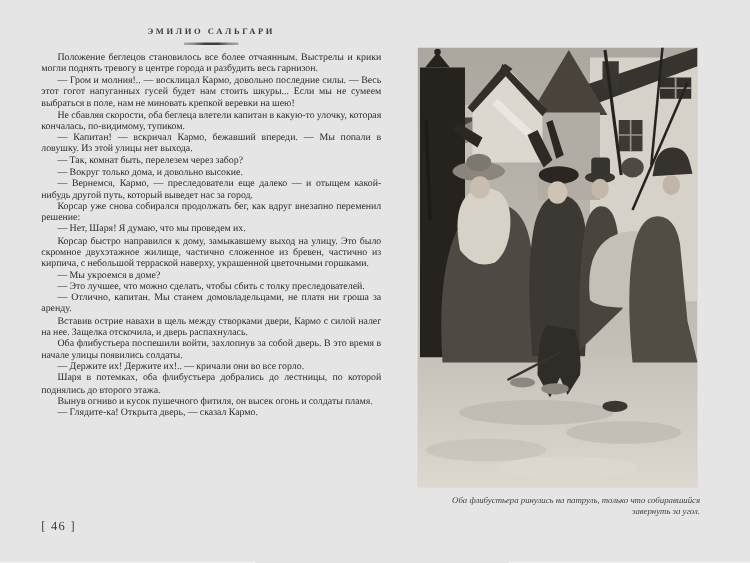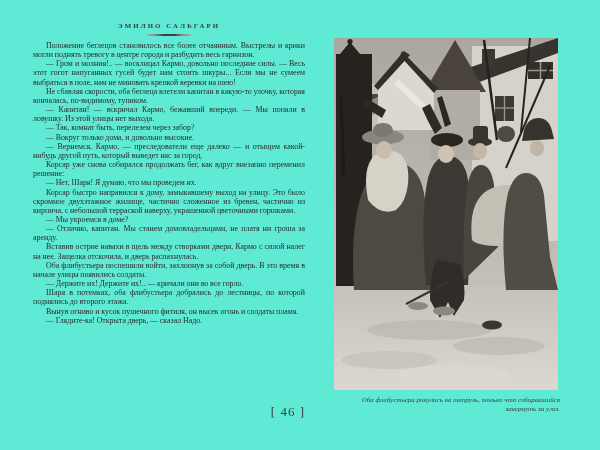--- a/index.html
+++ b/index.html
@@ -1,17 +1,17 @@
 <!DOCTYPE html>
 <html><head>
 <meta charset="utf-8">
 <style>
   html,body{margin:0;padding:0;background:#ffffff;}
   .screenshot{
-    position:relative;width:600px;height:450px;background:#5eead4;
+    position:relative;width:600px;height:450px;background:#e5e5e5;
     overflow:hidden;font-family:"Liberation Serif",serif;color:#2b2b2b;
   }
   
   .running-head{
     position:absolute;left:33px;top:22px;width:272px;
     text-align:center;font-size:6.8px;font-weight:bold;
     letter-spacing:2.1px;color:#3a3a3a;white-space:nowrap;
   }
   .head-rule{
     position:absolute;left:147px;top:34px;width:44px;height:2px;
@@ -20,22 +20,22 @@
   }
   .text-block{
     position:absolute;left:33px;top:41px;width:272px;
   }
   .para{
     margin:0;text-indent:13px;text-align:justify;
     font-size:7.9px;line-height:9.15px;color:#2b2b2b;
     word-spacing:-0.2px;
   }
   .page-number{
-    position:absolute;left:33px;top:404px;width:272px;
-    text-align:right;font-size:13px;color:#3c3c3c;letter-spacing:1px;
+    position:absolute;left:33px;top:416px;width:272px;
+    text-align:left;font-size:10px;color:#3c3c3c;letter-spacing:1px;
   }
   
   .illustration{
     position:absolute;left:334px;top:38px;width:224px;height:352px;
   }
   .illustration svg{display:block;}
   .caption{
     position:absolute;left:332px;top:396px;width:228px;
     text-align:right;font-style:italic;font-size:7px;line-height:8.7px;
     color:#3f3f3f;
@@ -54,27 +54,28 @@
         <p class="para">— Гром и молния!.. — восклицал Кармо, довольно последние силы. — Весь этот гогот напуганных гусей будет нам стоить шкуры... Если мы не сумеем выбраться в поле, нам не миновать крепкой веревки на шею!</p>
         <p class="para">Не сбавляя скорости, оба беглеца влетели капитан в какую-то улочку, которая кончалась, по-видимому, тупиком.</p>
         <p class="para">— Капитан! — вскричал Кармо, бежавший впереди. — Мы попали в ловушку. Из этой улицы нет выхода.</p>
         <p class="para">— Так, комнат быть, перелезем через забор?</p>
         <p class="para">— Вокруг только дома, и довольно высокие.</p>
         <p class="para">— Вернемся, Кармо, — преследователи еще далеко — и отыщем какой-нибудь другой путь, который выведет нас за город.</p>
         <p class="para">Корсар уже снова собирался продолжать бег, как вдруг внезапно переменил решение:</p>
         <p class="para">— Нет, Шаря! Я думаю, что мы проведем их.</p>
         <p class="para">Корсар быстро направился к дому, замыкавшему выход на улицу. Это было скромное двухэтажное жилище, частично сложенное из бревен, частично из кирпича, с небольшой терраской наверху, украшенной цветочными горшками.</p>
         <p class="para">— Мы укроемся в доме?</p>
+        <p class="para">— Это лучшее, что можно сделать, чтобы сбить с толку преследователей.</p>
         <p class="para">— Отлично, капитан. Мы станем домовладельцами, не платя ни гроша за аренду.</p>
         <p class="para">Вставив острие навахи в щель между створками двери, Кармо с силой налег на нее. Защелка отскочила, и дверь распахнулась.</p>
         <p class="para">Оба флибустьера поспешили войти, захлопнув за собой дверь. В это время в начале улицы появились солдаты.</p>
         <p class="para">— Держите их! Держите их!.. — кричали они во все горло.</p>
         <p class="para">Шаря в потемках, оба флибустьера добрались до лестницы, по которой поднялись до второго этажа.</p>
         <p class="para">Вынув огниво и кусок пушечного фитиля, он высек огонь и солдаты пламя.</p>
-        <p class="para">— Глядите-ка! Открыта дверь, — сказал Надо.</p>
+        <p class="para">— Глядите-ка! Открыта дверь, — сказал Кармо.</p>
       </div>
     <div class="page-number">[ 46 ]</div>
   </div>
 
   <div>
     <div class="illustration">
       <svg width="224" height="352" viewBox="0 0 224 352" xmlns="http://www.w3.org/2000/svg">
         <defs>
           <linearGradient id="g-sky" x1="0" y1="0" x2="0" y2="1">
             <stop offset="0" stop-color="#aba79f"></stop>

